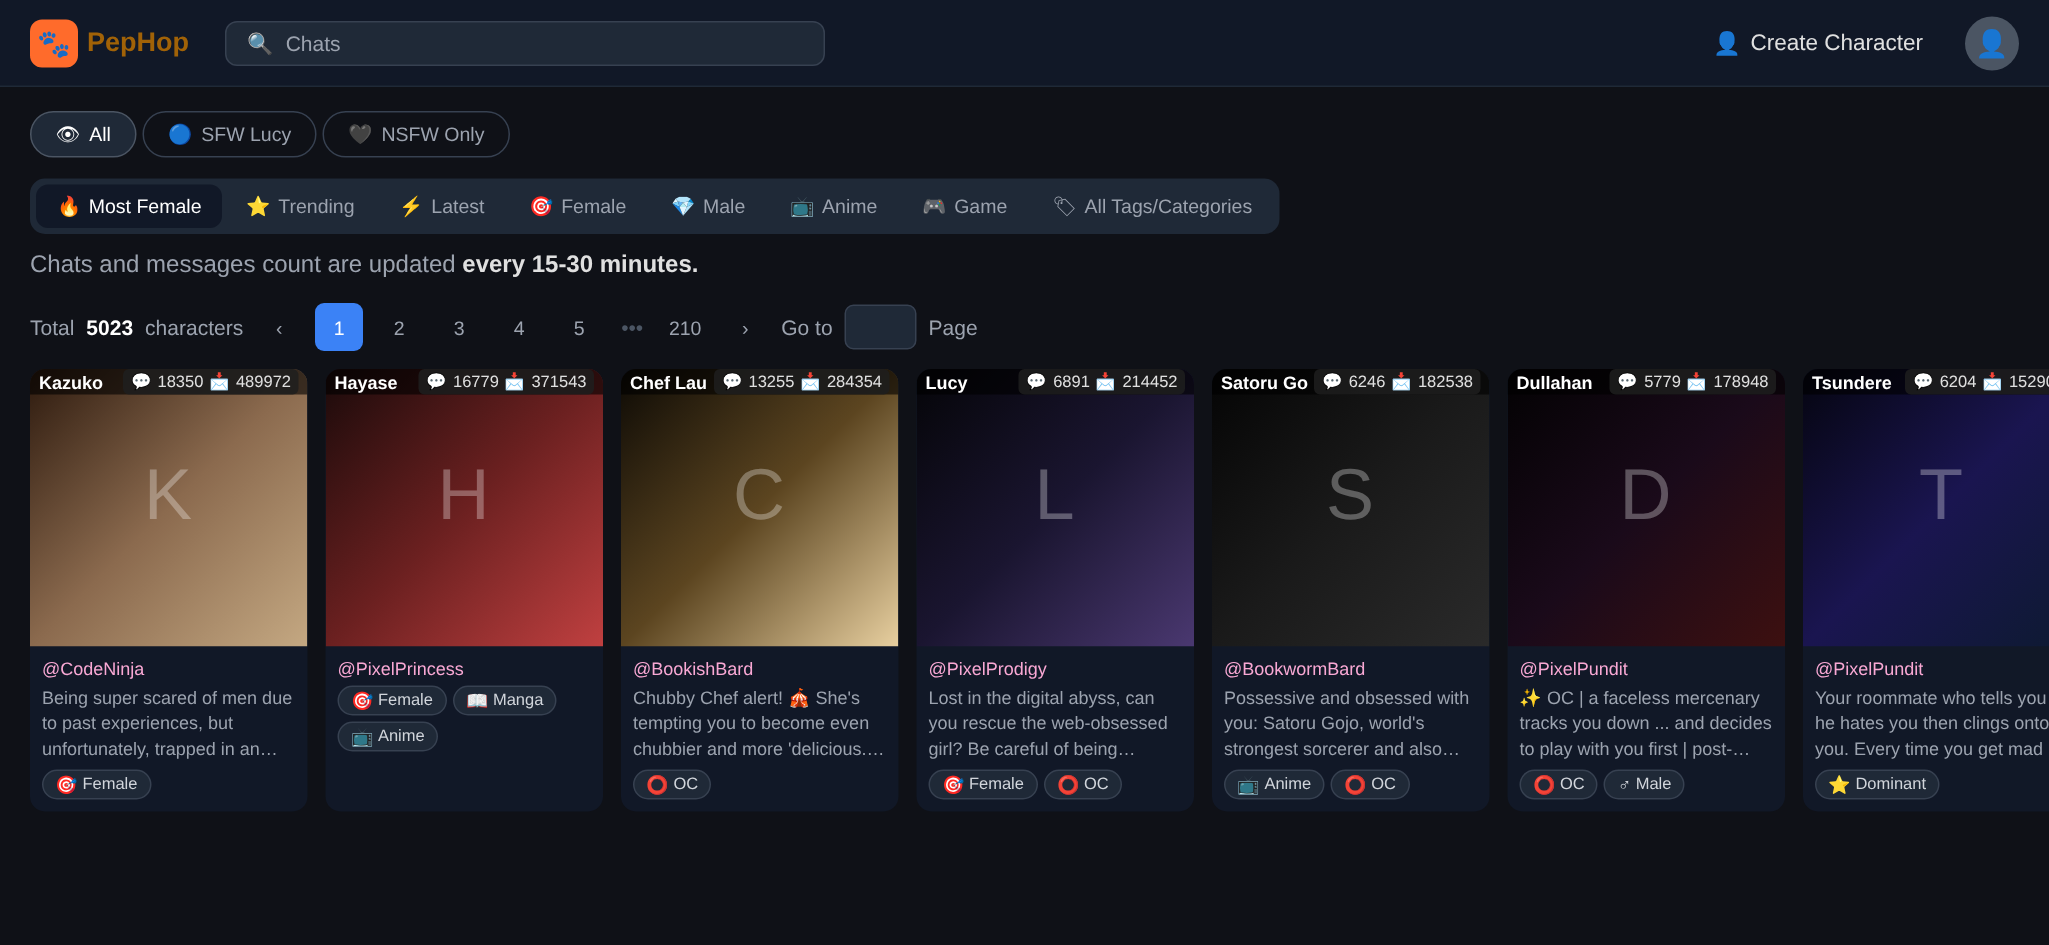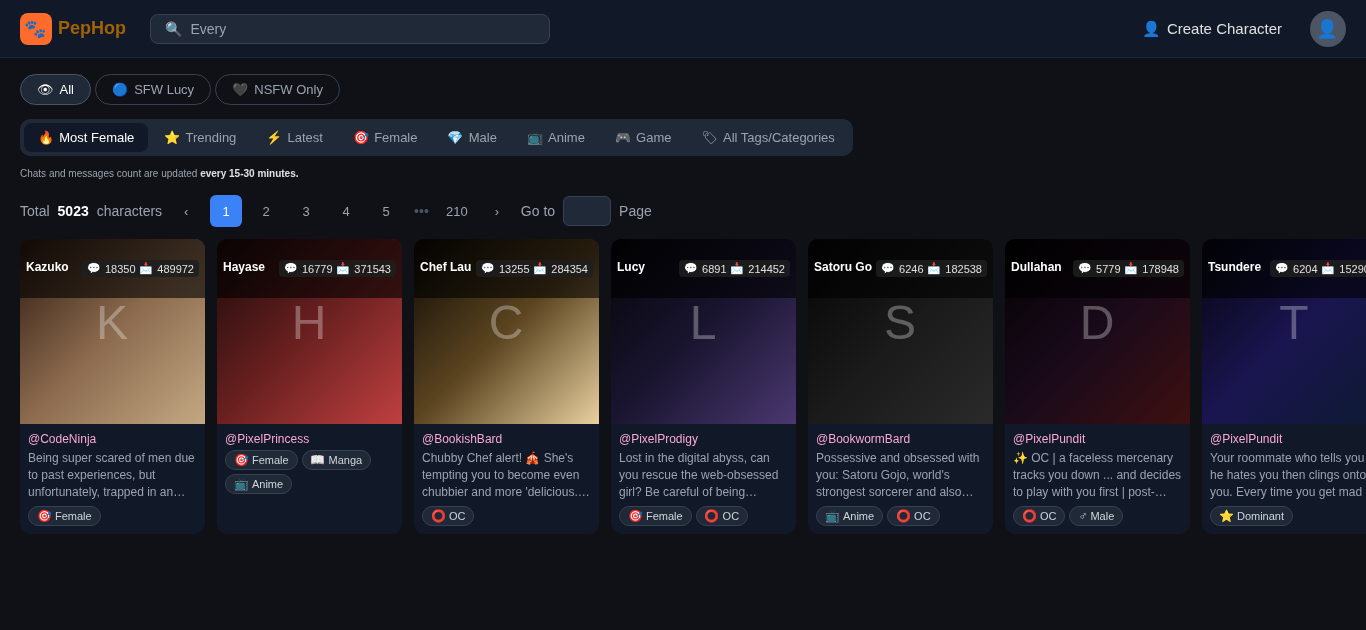--- a/index.html
+++ b/index.html
@@ -138,21 +138,21 @@
       white-space: nowrap;
     }
     .cat-tab.active {
       background: #111827;
       color: #fff;
     }
 
     
     .notice {
       padding: 12px 20px;
-      font-size: 10px;
+      font-size: 16px;
       color: #9ca3af;
     }
     .notice strong { color: #e0e0e0; }
 
     
     .pagination-row {
       display: flex;
       align-items: center;
       gap: 8px;
       padding: 4px 20px 12px;
@@ -208,23 +208,23 @@
     .card-header {
       position: relative;
     }
     .card-name-bar {
       position: absolute;
       top: 0;
       left: 0;
       right: 0;
       background: rgba(0,0,0,0.6);
       display: flex;
-      align-items: flex-start;
+      align-items: center;
       justify-content: space-between;
-      padding: 21px 6px;
+      padding: 0 6px;
       z-index: 2;
     }
     .card-name {
       font-size: 12px;
       font-weight: 600;
       color: #fff;
     }
     .card-stats {
       display: flex;
       align-items: center;
@@ -281,21 +281,21 @@
 </head>
 <body>
 
 <header class="header">
   <a class="logo">
     <div class="logo-icon">🐾</div>
     <span class="logo-text">PepHop</span>
   </a>
   <div class="search-bar">
     <span>🔍</span>
-    <span>Every</span>
+    <span>Chats</span>
   </div>
   <div class="header-right">
     <button class="create-char-btn">
       <span>👤</span>
       <span>Create Character</span>
     </button>
     <div class="avatar-circle">
       <span>👤</span>
     </div>
   </div>

